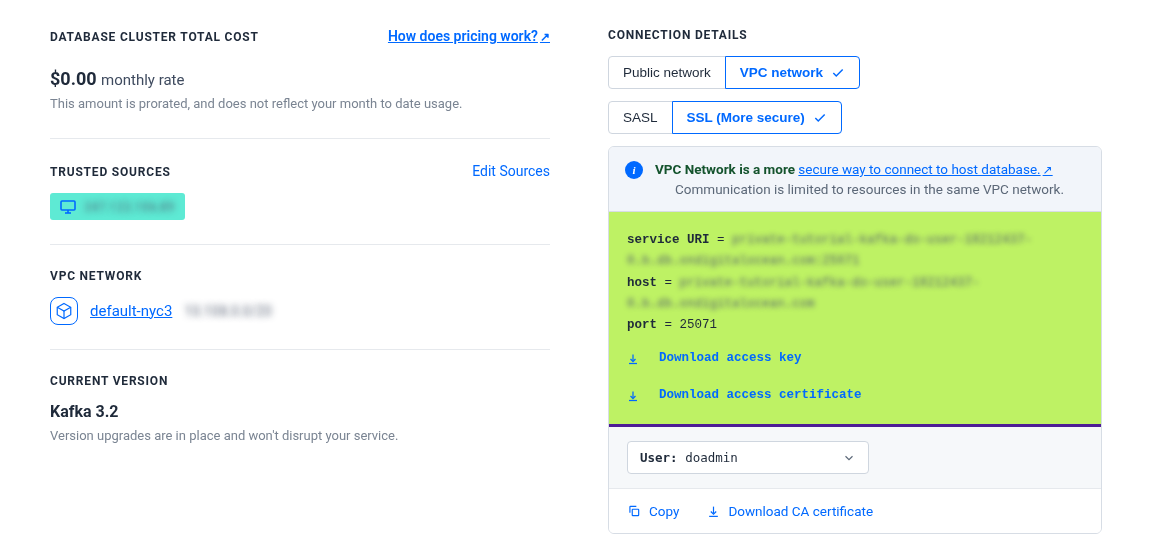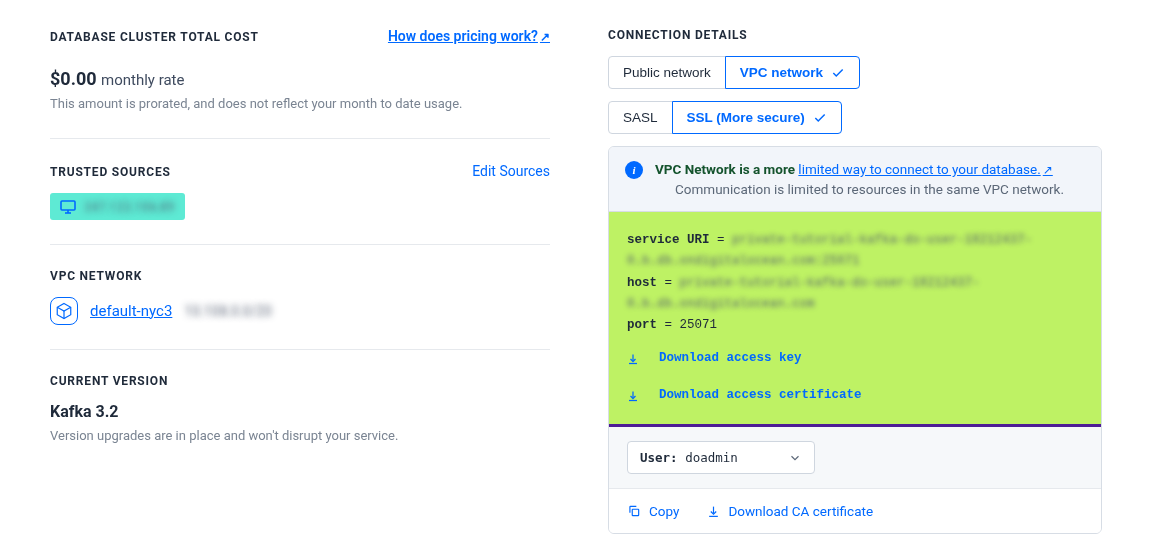--- a/index.html
+++ b/index.html
@@ -81,21 +81,21 @@
       font-size: 12.5px; line-height: 1.7; color: #1f2a3a;
       border-bottom: 3px solid #4c1d95;
     }
     .code-line strong { font-weight: 700; }
     .code-block .blur { text-shadow: 0 0 5px rgba(80,90,110,0.95); }
     .dl-link { color: #0069ff; font-weight: 700; font-size: 12.5px; cursor: pointer; display: inline-flex; align-items: center; gap: 20px; margin-top: 12px; }
     .user-bar { background: #f6f8fa; padding: 14px 18px; border-bottom: 1px solid #e6e9ed; }
     .user-select {
       display: inline-flex; align-items: center; justify-content: space-between;
       border: 1px solid #cfd6df; border-radius: 4px; background: #fff;
-      padding: 8px 12px; width: 188px; cursor: pointer;
+      padding: 8px 12px; width: 242px; cursor: pointer;
       font-family: "SFMono-Regular", Consolas, monospace; font-size: 12.5px; color: #1f2a3a;
     }
     .actions-bar {
       display: flex; gap: 28px; padding: 14px 18px; background: #fff;
       font-size: 13.5px;
     }
     .action { color: #0069ff; display: inline-flex; align-items: center; gap: 8px; cursor: pointer; }
     svg { display: block; }
   </style>
 </head>
@@ -191,21 +191,21 @@
       </button>
     </div>
 
     <div class="conn-panel">
       <div class="info-banner">
         <div class="info-icon">i</div>
         <div class="info-text">
           <div>
             <strong>VPC Network is a more </strong>
             <a class="info-link">
-              <span>limited way to connect to your database.</span><span class="external-arrow">↗</span>
+              <span>secure way to connect to host database.</span><span class="external-arrow">↗</span>
             </a>
           </div>
           <div class="info-sub">Communication is limited to resources in the same VPC network.</div>
         </div>
       </div>
 
       <div class="code-block">
         <div class="code-line">
           <strong>service URI</strong> = <span class="blur">private-tutorial-kafka-do-user-18212437-</span>
         </div>

